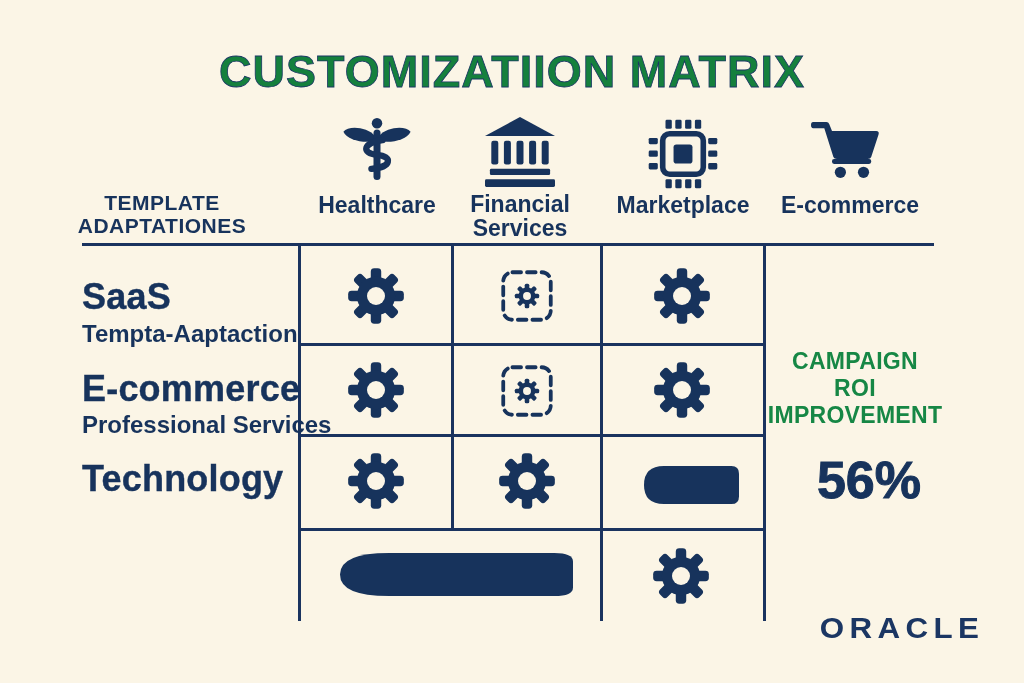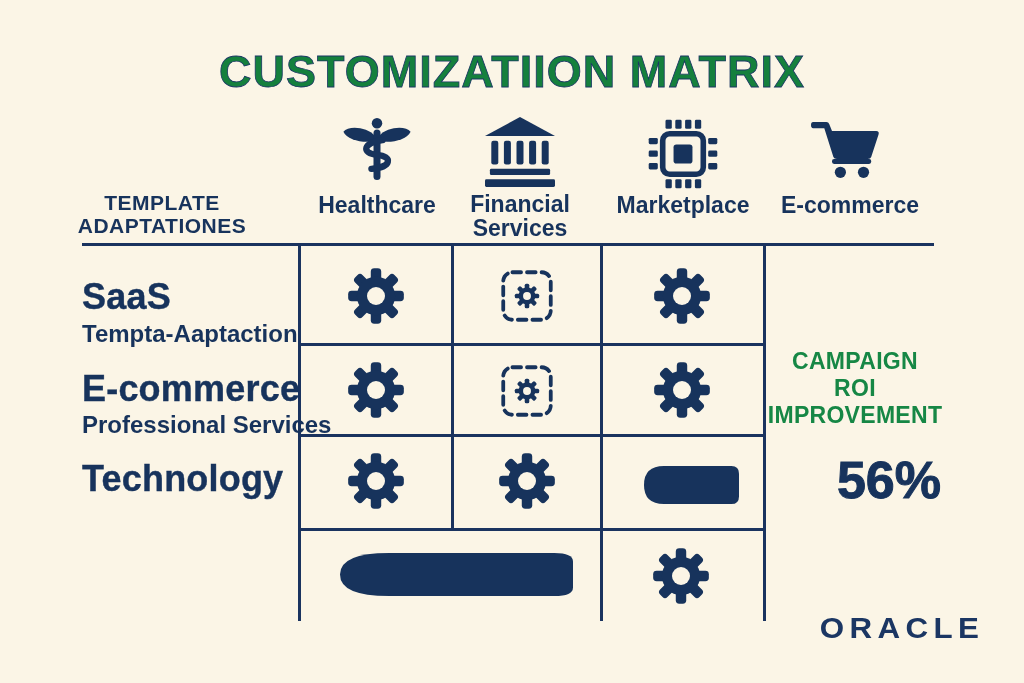--- a/index.html
+++ b/index.html
@@ -199,17 +199,17 @@
       <use href="#sym-pill"></use>
     </svg>
   <svg class="abs ic gear-lg" style="left:652px;top:547px">
       <use href="#sym-gear"></use>
     </svg>
 
   <div class="abs stat-label green pre" style="left:755px;top:336px;width:200px">CAMPAIGN
 ROI
 IMPROVEMENT</div>
 
-  <div class="abs stat-value" style="left:796px;top:450px;width:186px">56%</div>
+  <div class="abs stat-value" style="left:776px;top:450px;width:186px">56%</div>
 
   <div class="abs oracle">ORACLE</div>
 
 </div>
 
 </body></html>

